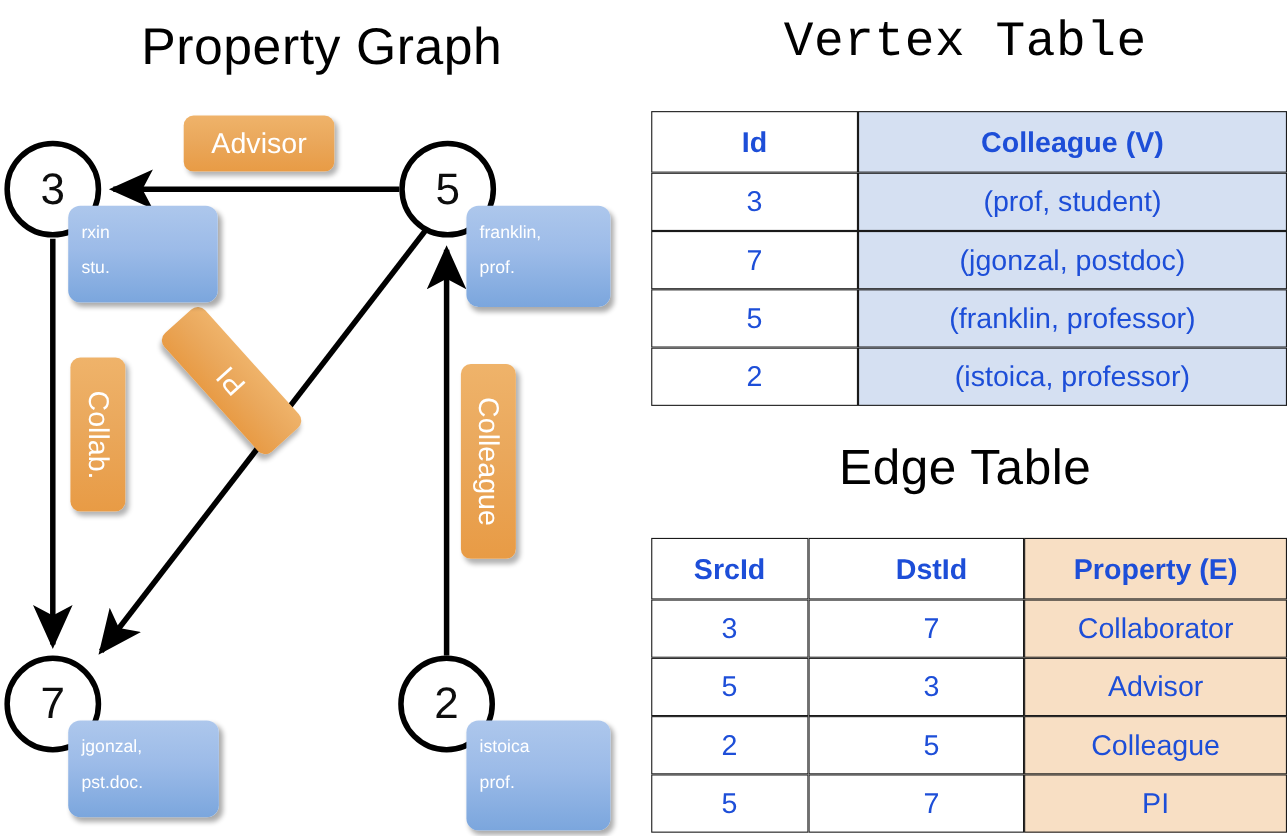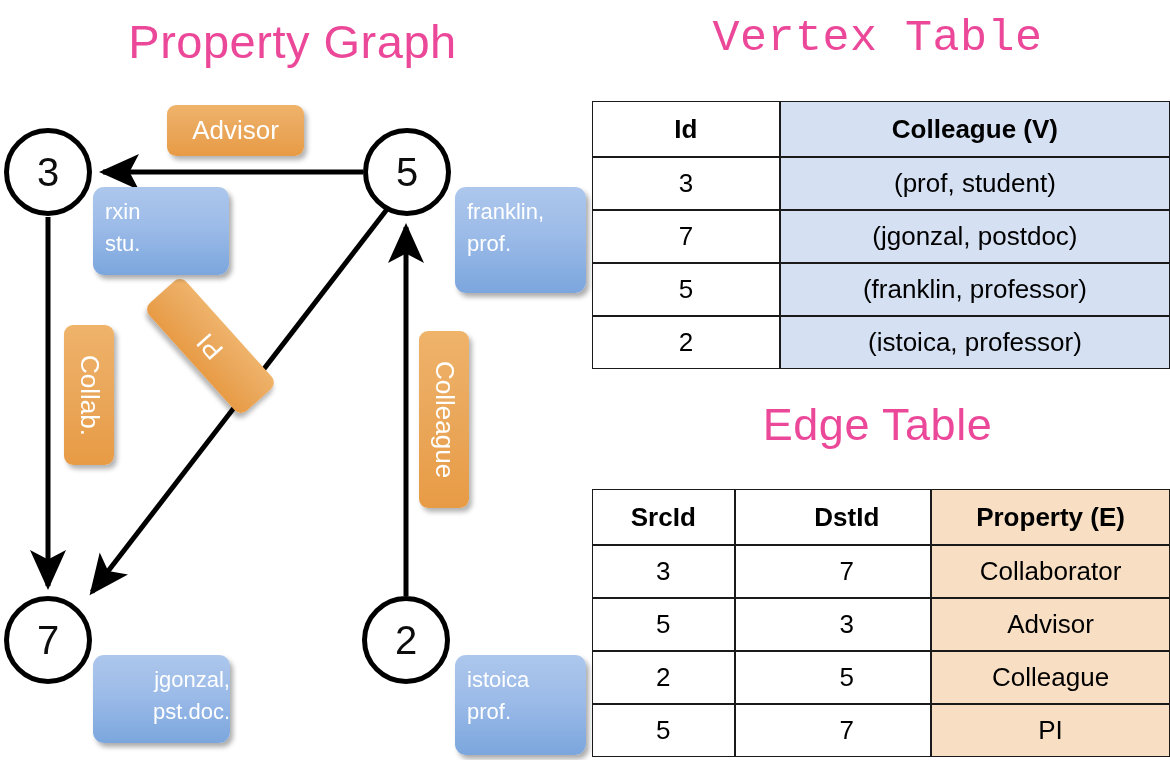--- a/index.html
+++ b/index.html
@@ -14,21 +14,21 @@
     overflow: hidden;
     font-family: "Liberation Sans", sans-serif;
     color: #111111;
   }
 
   
   .section-title {
     position: absolute;
     font-family: "Liberation Sans", sans-serif;
     font-weight: 300;
-    color: #ec4899;
+    color: #000000;
     letter-spacing: 0.5px;
     white-space: nowrap;
   }
   #title-property-graph {
     left: 0; top: 14px; width: 585px;
     text-align: center;
     font-size: 47px;
     line-height: 56px;
   }
   #title-vertex-table {
@@ -83,30 +83,29 @@
 
   
   .prop-box {
     position: absolute;
     border-radius: 11px;
     background: linear-gradient(to bottom, #adc7ec 0%, #9cbbe8 45%, #7ba6dd 100%);
     box-shadow: 3px 4px 5px rgba(0,0,0,0.33);
     color: #ffffff;
     font-family: "Liberation Sans", sans-serif;
     font-weight: 300;
-    font-size: 22px;
+    font-size: 16px;
     line-height: 32px;
     padding: 9px 0 0 12px;
     box-sizing: border-box;
     z-index: 5;
-    margin-left: 31px;
   }
   #prop-3 { left: 62px;  top: 187px; width: 136px; height: 88px; }
-  #prop-5 { left: 424px; top: 187px; width: 131px; height: 106px; }
-  #prop-7 { left: 62px;  top: 655px; width: 137px; height: 88px; text-align: right; }
+  #prop-5 { left: 424px; top: 187px; width: 131px; height: 92px; }
+  #prop-7 { left: 62px;  top: 655px; width: 137px; height: 88px; }
   #prop-2 { left: 424px; top: 655px; width: 131px; height: 100px; }
   .prop-box .pline { display: block; }
 
   
   .edge-label {
     position: absolute;
     border-radius: 9px;
     background: linear-gradient(to bottom, #efb36a 0%, #eaa85c 45%, #e89b45 100%);
     box-shadow: 3px 4px 5px rgba(0,0,0,0.3);
     color: #ffffff;
@@ -154,21 +153,21 @@
     border-spacing: 0;
     font-family: "Liberation Sans", sans-serif;
   }
   .data-table td {
     border: 1.5px solid #1a1a1a;
     height: 51px;
     text-align: center;
     vertical-align: middle;
     font-weight: 300;
     font-size: 26px;
-    color: #000000;
+    color: #1d4ed8;
     padding: 0 4px;
     background: #ffffff;
   }
   .data-table td.hdr {
     font-weight: bold;
     font-size: 26px;
     height: 54px;
   }
   .data-table td.tint-blue { background: #d5e0f2; }
   .data-table td.tint-orange { background: #f8dfc4; }

